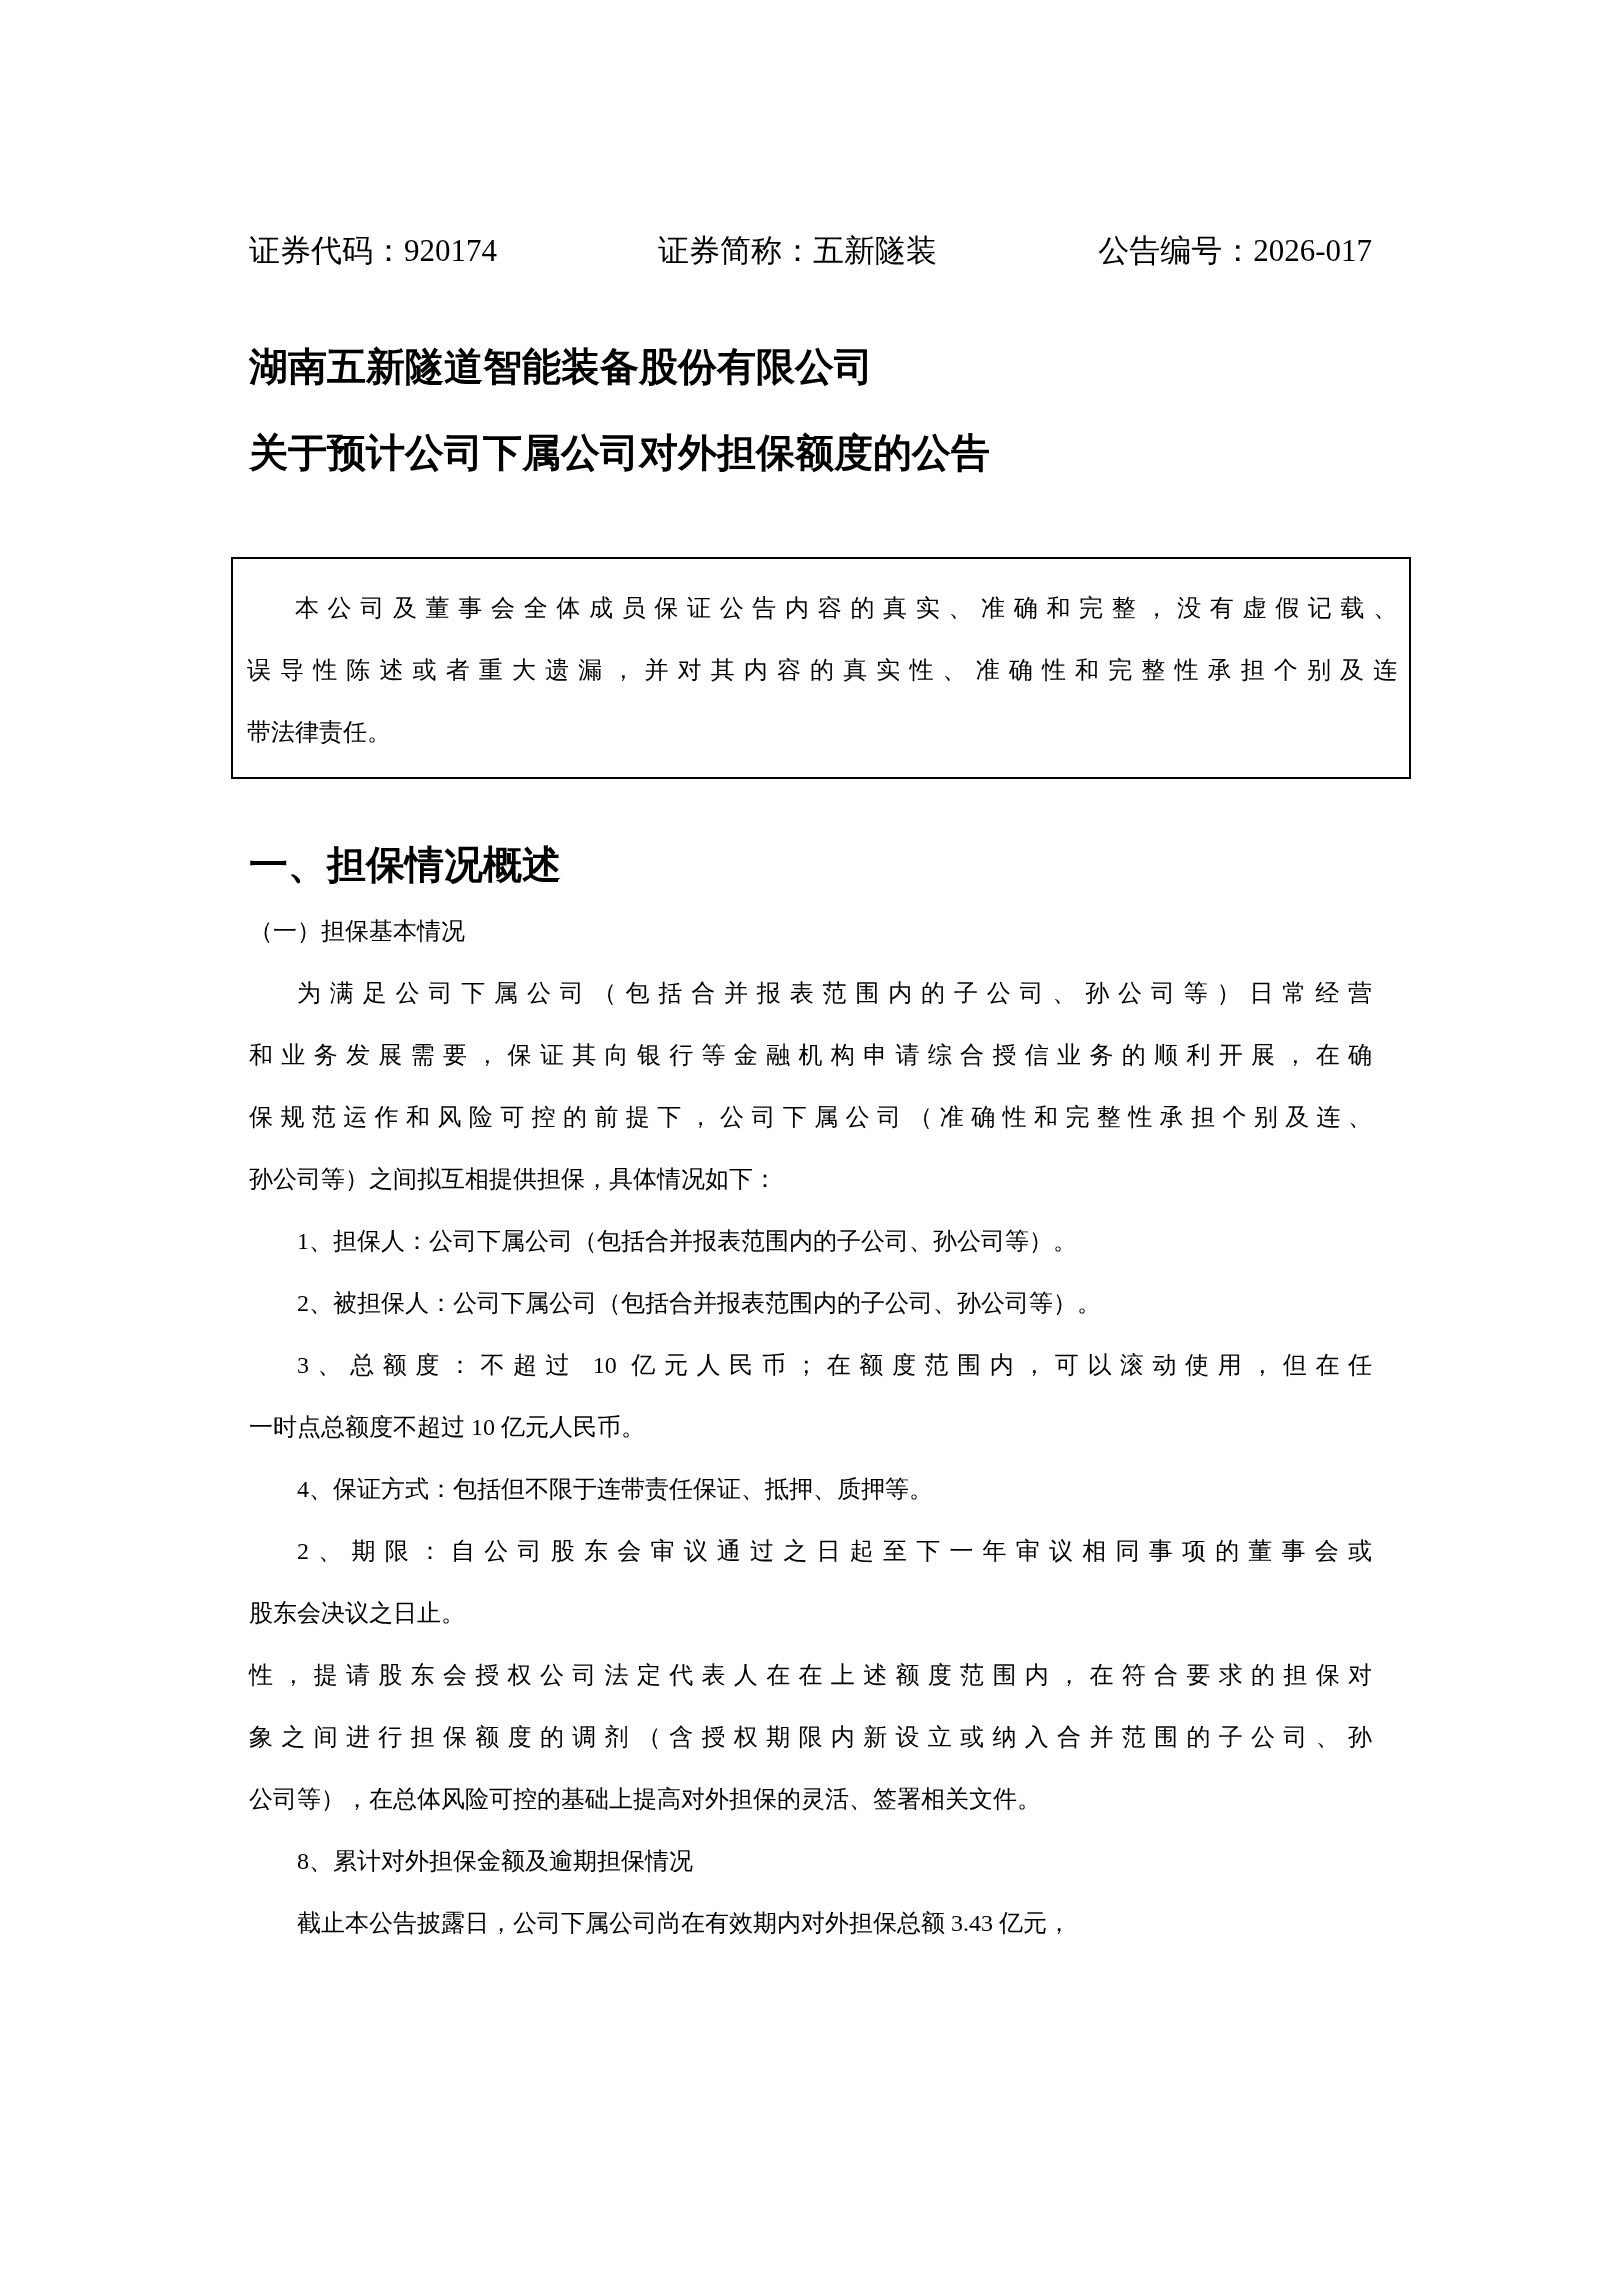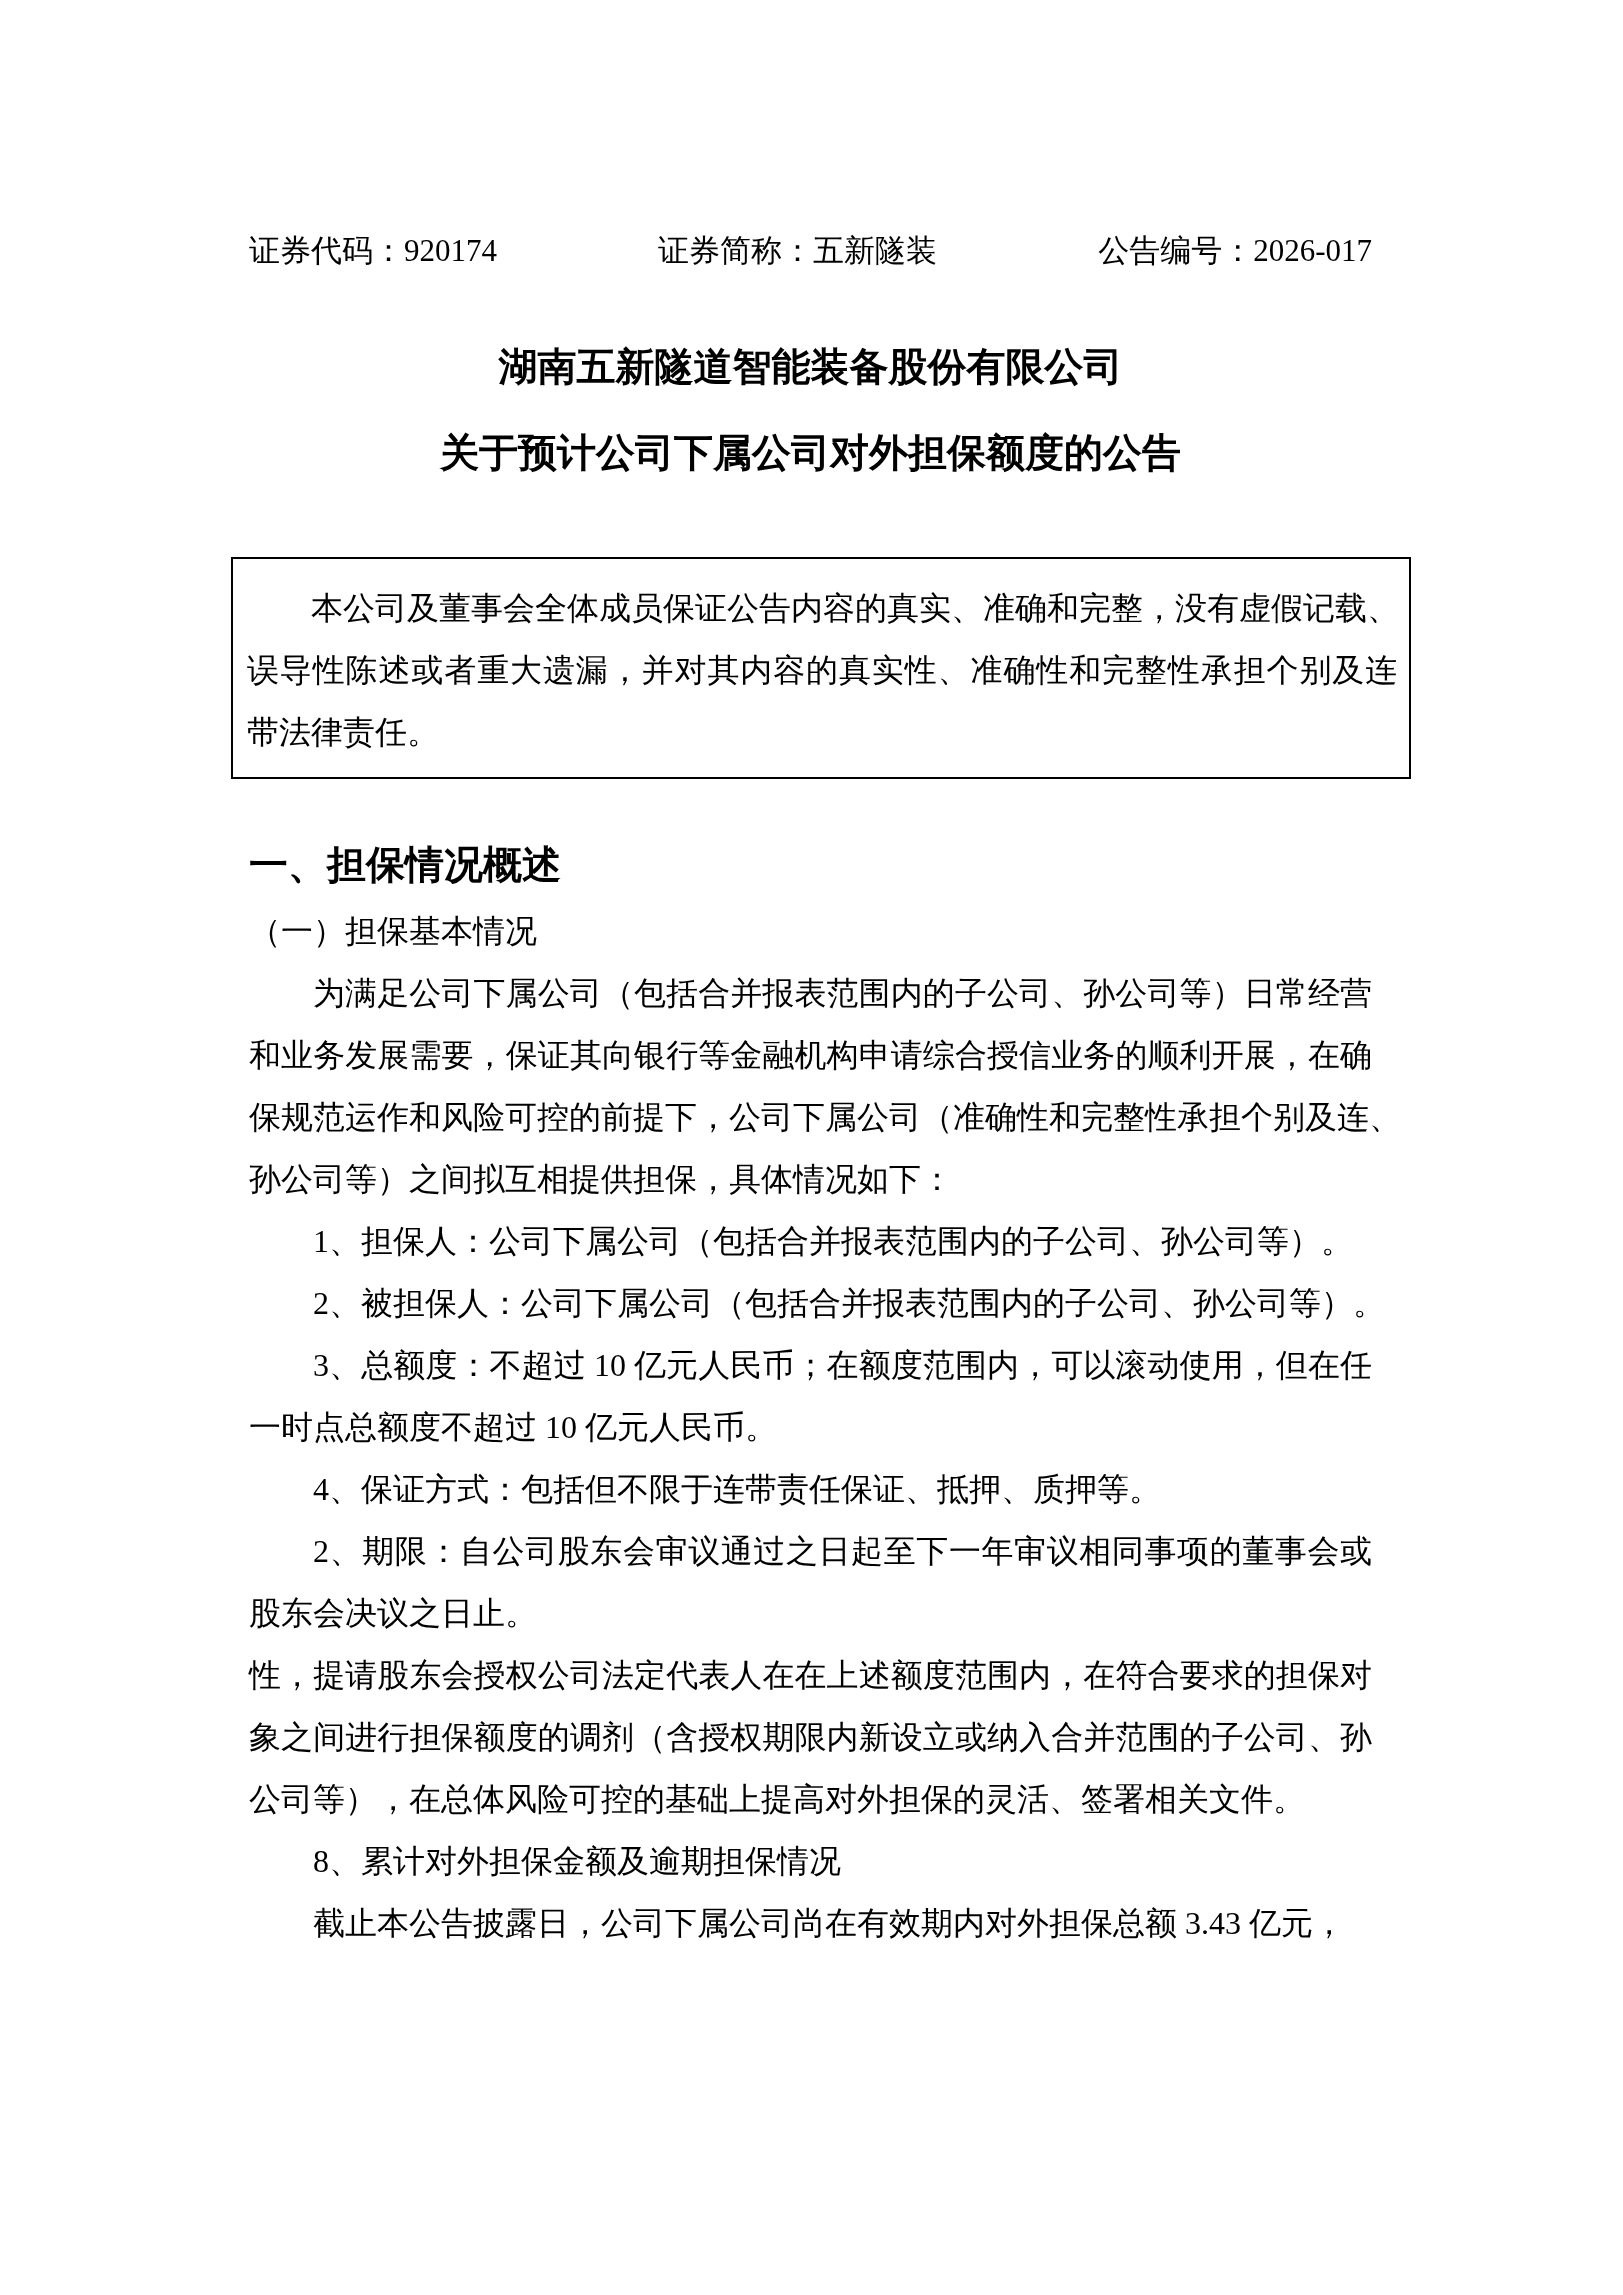--- a/index.html
+++ b/index.html
@@ -21,21 +21,21 @@
   .header-row {
     display: flex;
     justify-content: space-between;
     margin-top: 229px;
     font-size: 31px;
     line-height: 44px;
     white-space: nowrap;
   }
   .doc-title {
     margin: 67px 0 0 0;
-    text-align: center;
+    text-align: left;
     font-size: 39px;
     font-weight: 700;
     line-height: 53px;
     white-space: nowrap;
   }
   .doc-subtitle {
     margin-top: 33px;
   }
   .disclaimer-box {
     margin: 78px -39px 0 -18.4px;
@@ -46,21 +46,21 @@
     margin-top: 60px;
     font-size: 39px;
     font-weight: 700;
     line-height: 51px;
     white-space: nowrap;
   }
   .subsection-heading {
     margin-top: 10.2px;
   }
   .line {
-    font-size: 32px;
+    font-size: 24px;
     line-height: 62px;
     white-space: nowrap;
     text-align: left;
   }
   .line.fill {
     text-align: justify;
     text-align-last: justify;
     text-justify: inter-character;
   }
   .line.indent {

